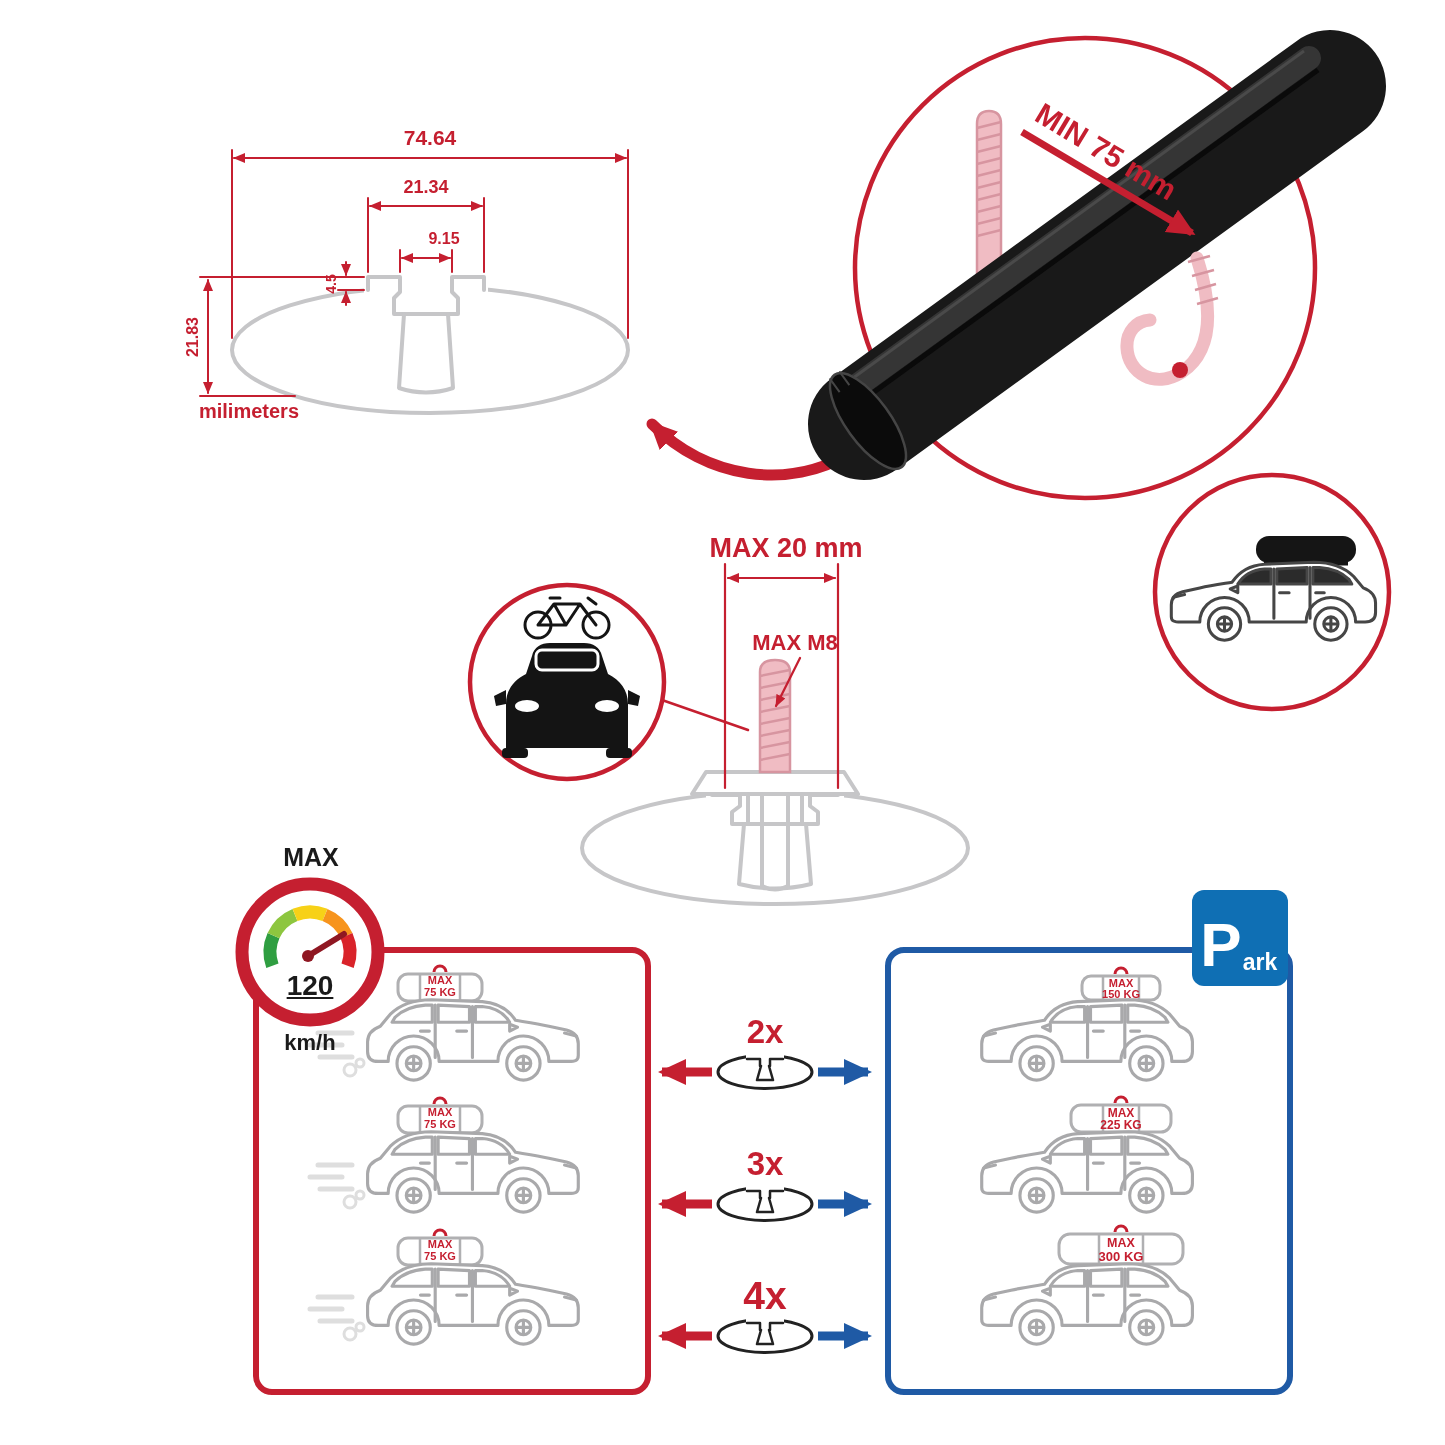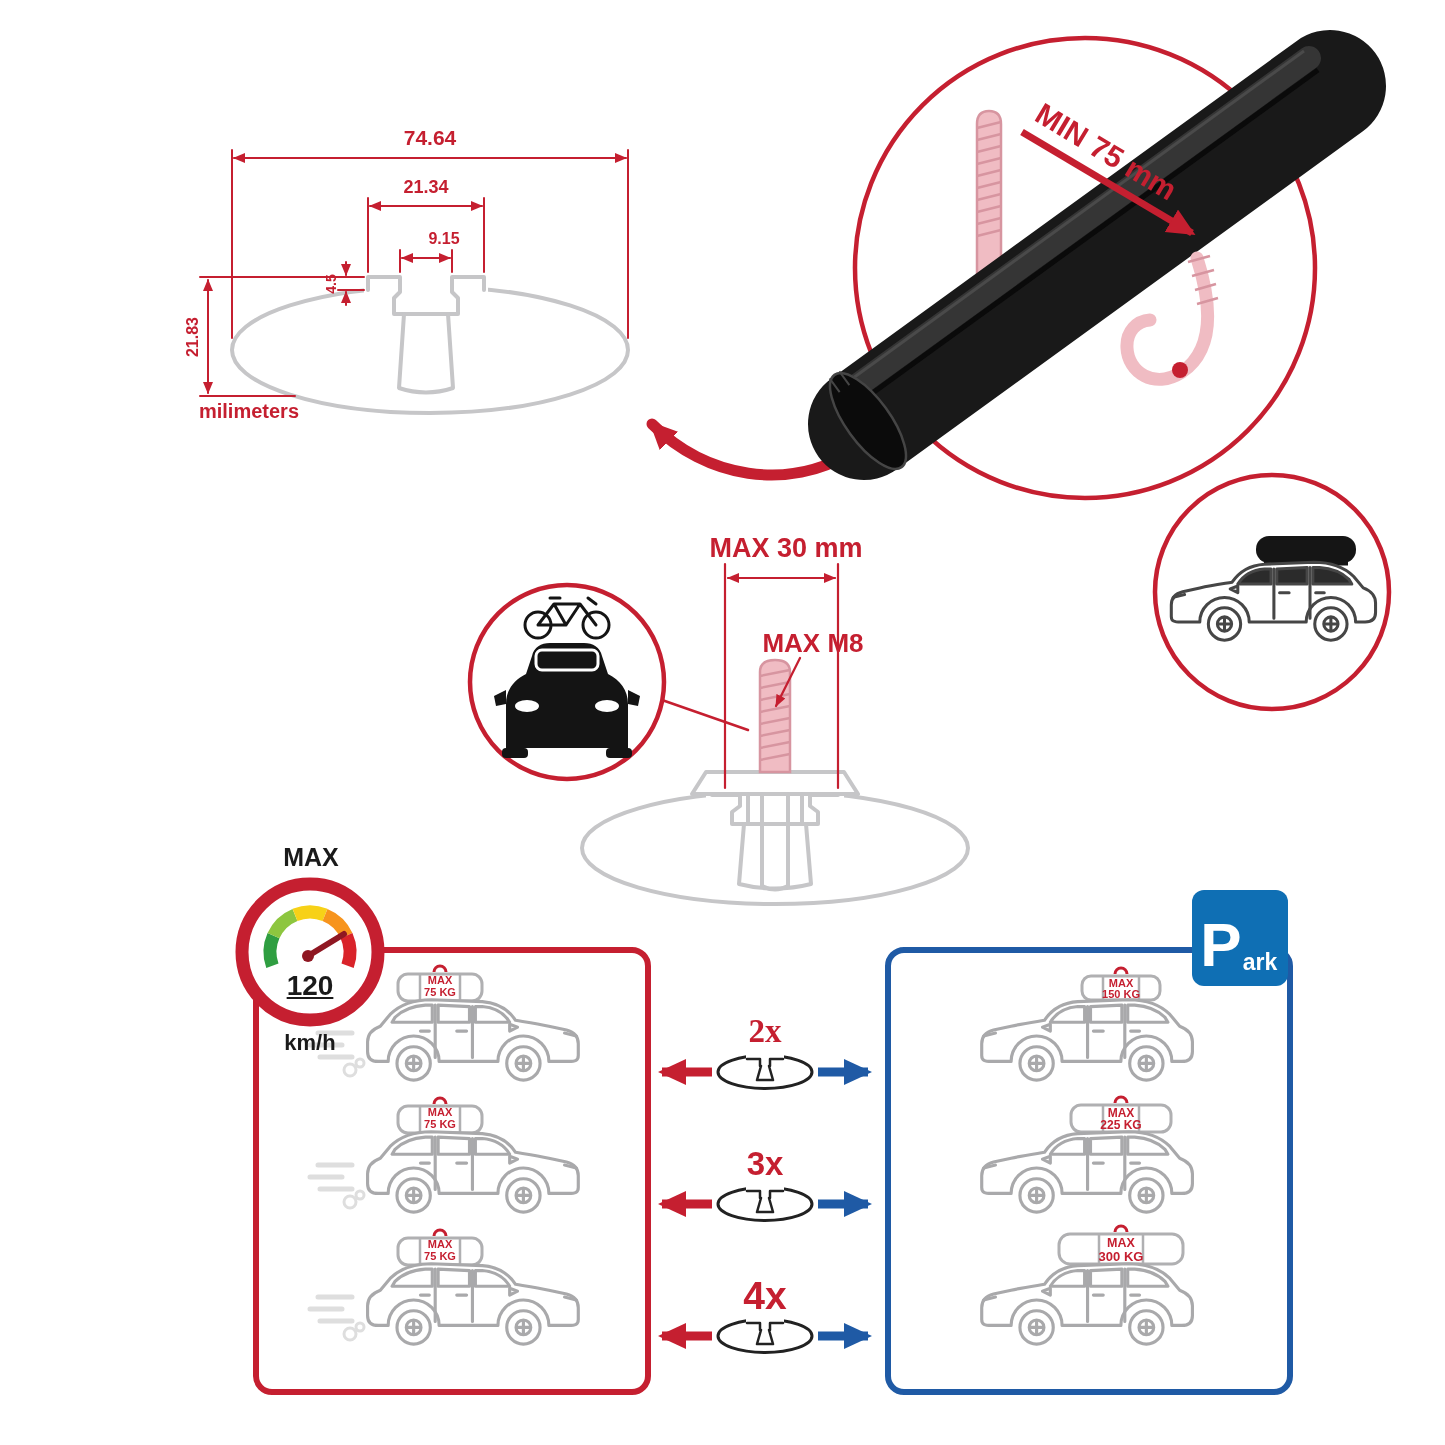--- a/index.html
+++ b/index.html
@@ -255,31 +255,31 @@
 <div>
   <div class="txt red b" style="left:430px;top:137px;font-size:21px;">74.64</div>
   <div class="txt red b" style="left:426px;top:187px;font-size:18px;">21.34</div>
   <div class="txt red b" style="left:444px;top:239px;font-size:16px;">9.15</div>
   <div class="txt red b" style="left:331px;top:284px;font-size:14px;transform:translate(-50%,-50%) rotate(-90deg);">4.5</div>
   <div class="txt red b" style="left:193px;top:337px;font-size:16px;transform:translate(-50%,-50%) rotate(-90deg);">21.83</div>
   <div class="txt red b" style="left:249px;top:411px;font-size:20px;">milimeters</div>
 
   <div class="txt red b" style="left:1106px;top:152px;font-size:30px;transform:translate(-50%,-50%) rotate(31deg);">MIN 75 mm</div>
 
-  <div class="txt red b" style="left:786px;top:548px;font-size:27px;">MAX 30 mm</div>
-  <div class="txt red b" style="left:813px;top:643px;font-size:26px;">MAX M8</div>
+  <div class="txt red b" style="left:786px;top:548px;font-size:27px;">MAX 20 mm</div>
+  <div class="txt red b" style="left:795px;top:643px;font-size:22px;">MAX M8</div>
 
   <div class="txt blk b" style="left:311px;top:857px;font-size:25px;">MAX</div>
   <div class="txt blk b" style="left:310px;top:986px;font-size:28px;text-decoration:underline;">120</div>
   <div class="txt blk" style="left:310px;top:1043px;font-size:22px;font-weight:600;">km/h</div>
 
   <div class="txt wht b" style="left:1221px;top:945px;font-size:62px;">P</div>
   <div class="txt wht b" style="left:1260px;top:962px;font-size:23px;">ark</div>
 
-  <div class="txt red b" style="left:765px;top:1031px;font-size:33px;font-family:Liberation Serif, serif;">2x</div>
+  <div class="txt red b" style="left:765px;top:1031px;font-size:33px;">2x</div>
   <div class="txt red b" style="left:765px;top:1163px;font-size:33px;">3x</div>
   <div class="txt red b" style="left:765px;top:1295px;font-size:39px;">4x</div>
 
   <div class="txt red b" style="left:440px;top:980px;font-size:11px;">MAX</div>
   <div class="txt red b" style="left:440px;top:992px;font-size:11px;">75 KG</div>
   <div class="txt red b" style="left:440px;top:1112px;font-size:11px;">MAX</div>
   <div class="txt red b" style="left:440px;top:1124px;font-size:11px;">75 KG</div>
   <div class="txt red b" style="left:440px;top:1244px;font-size:11px;">MAX</div>
   <div class="txt red b" style="left:440px;top:1256px;font-size:11px;">75 KG</div>
 

